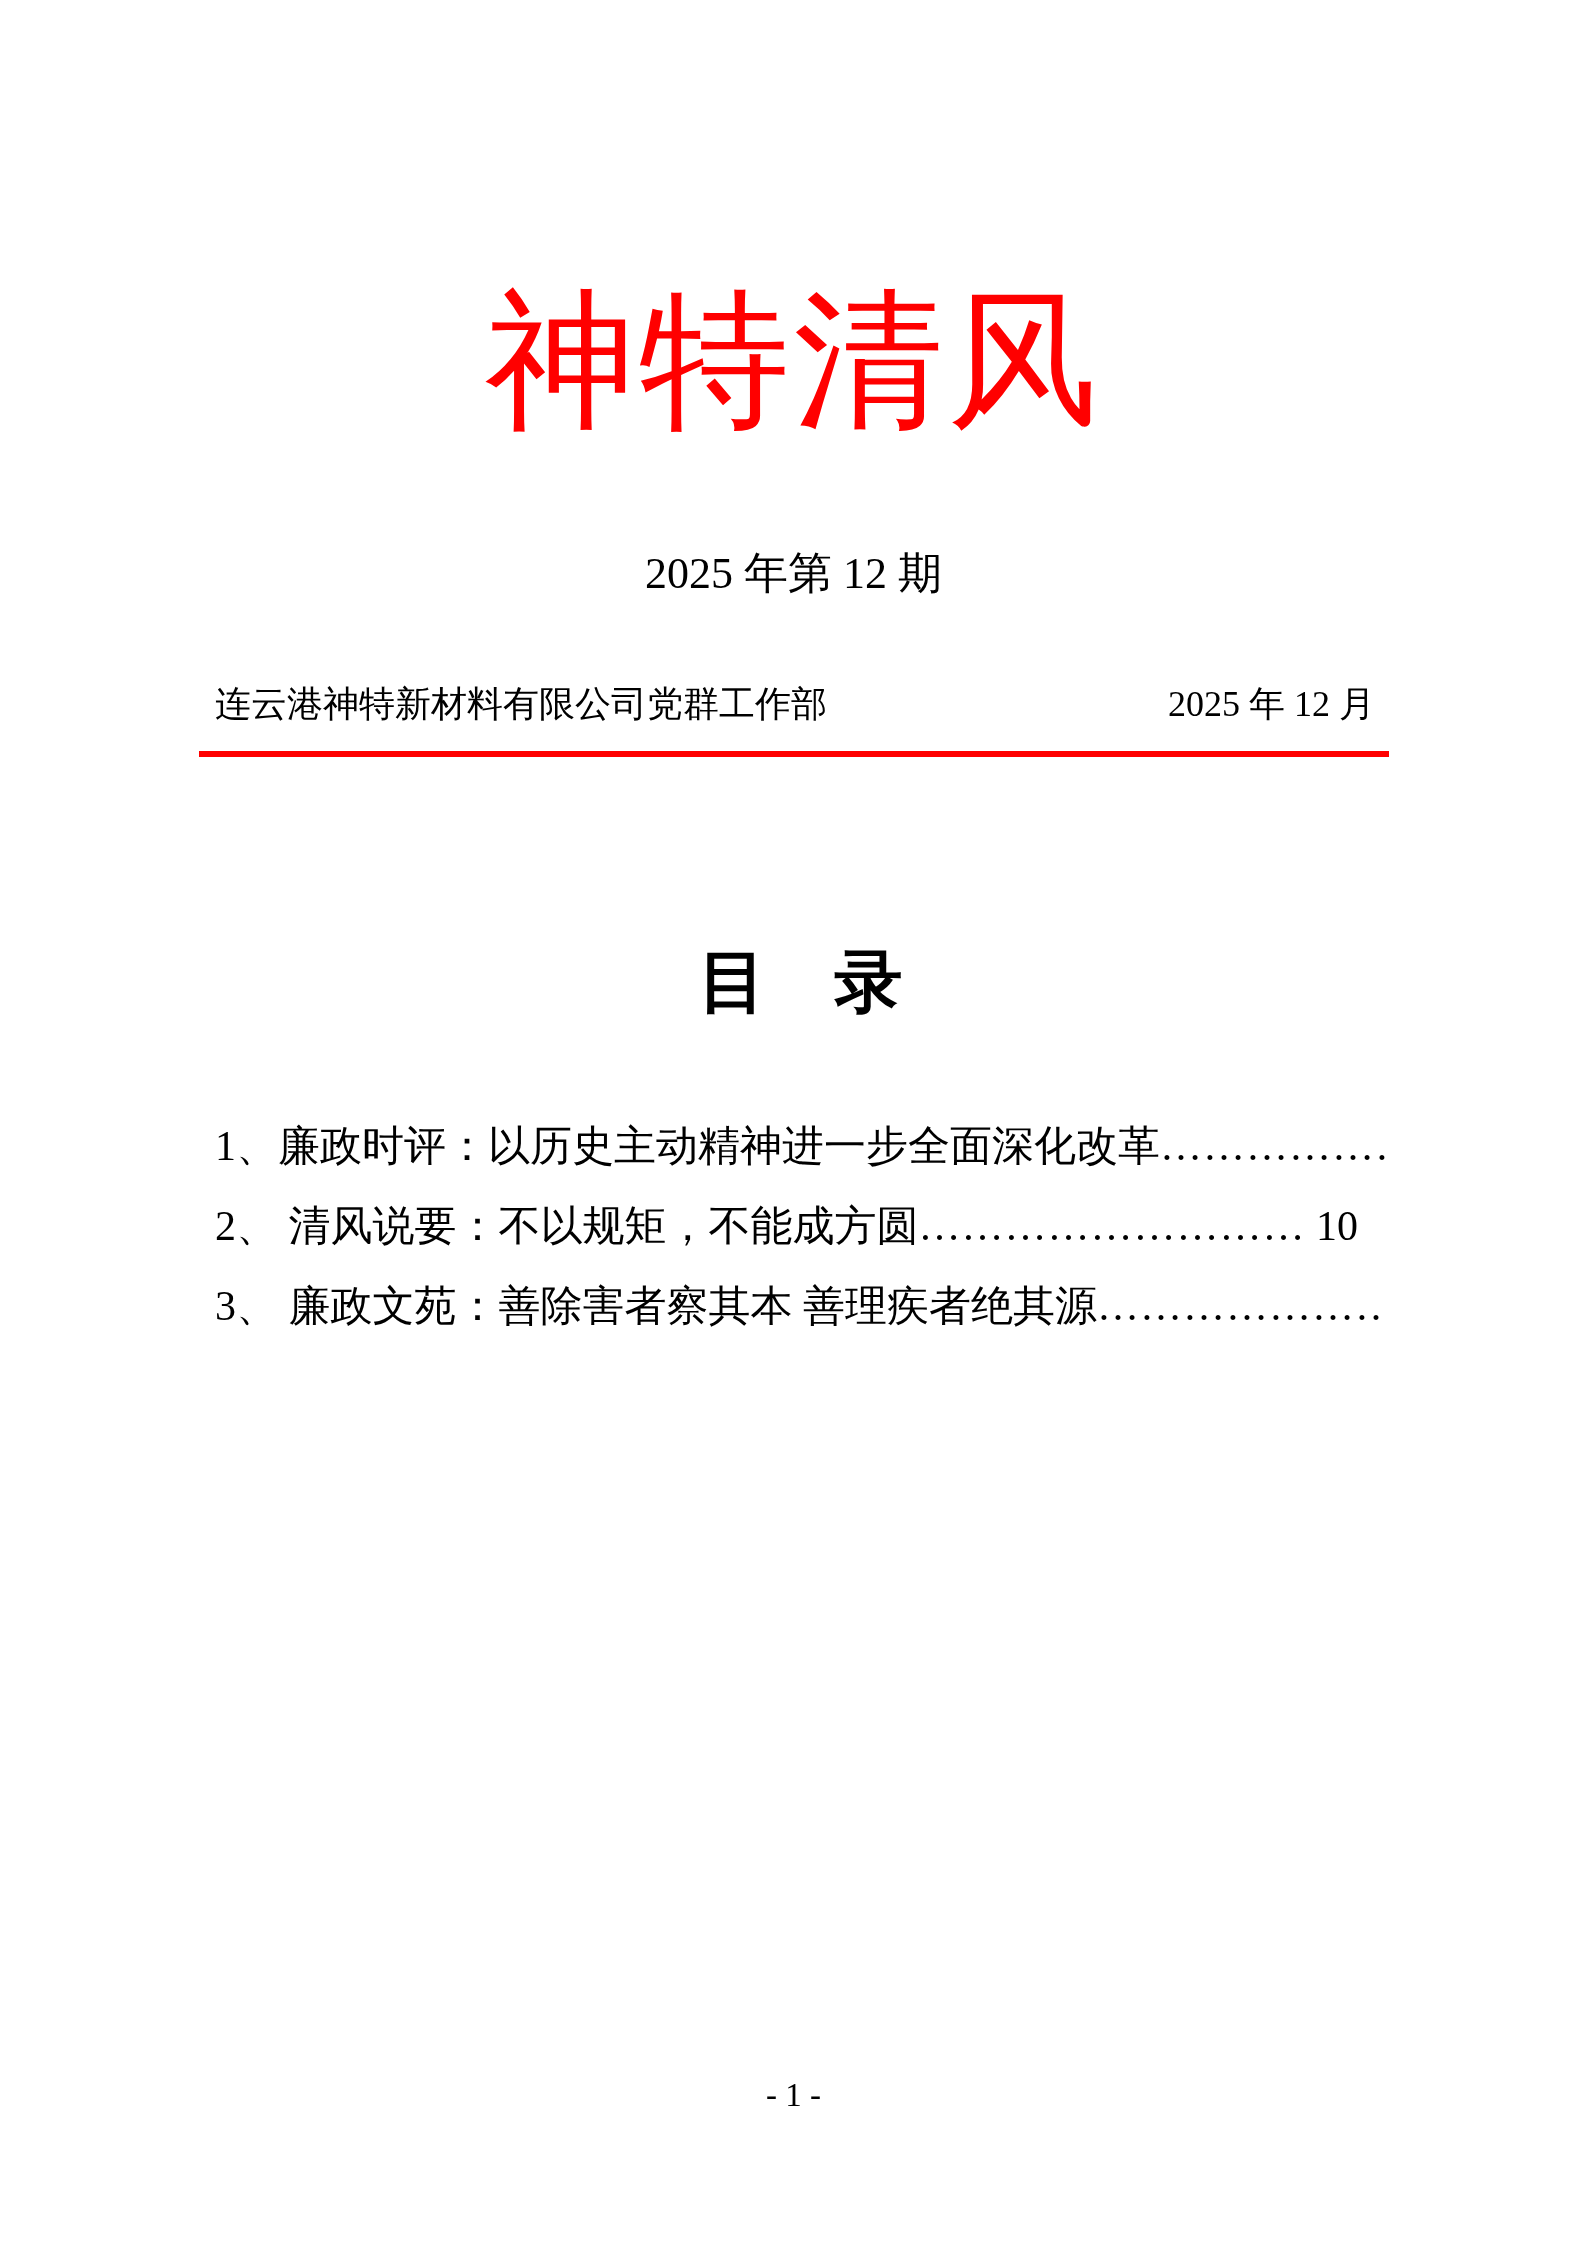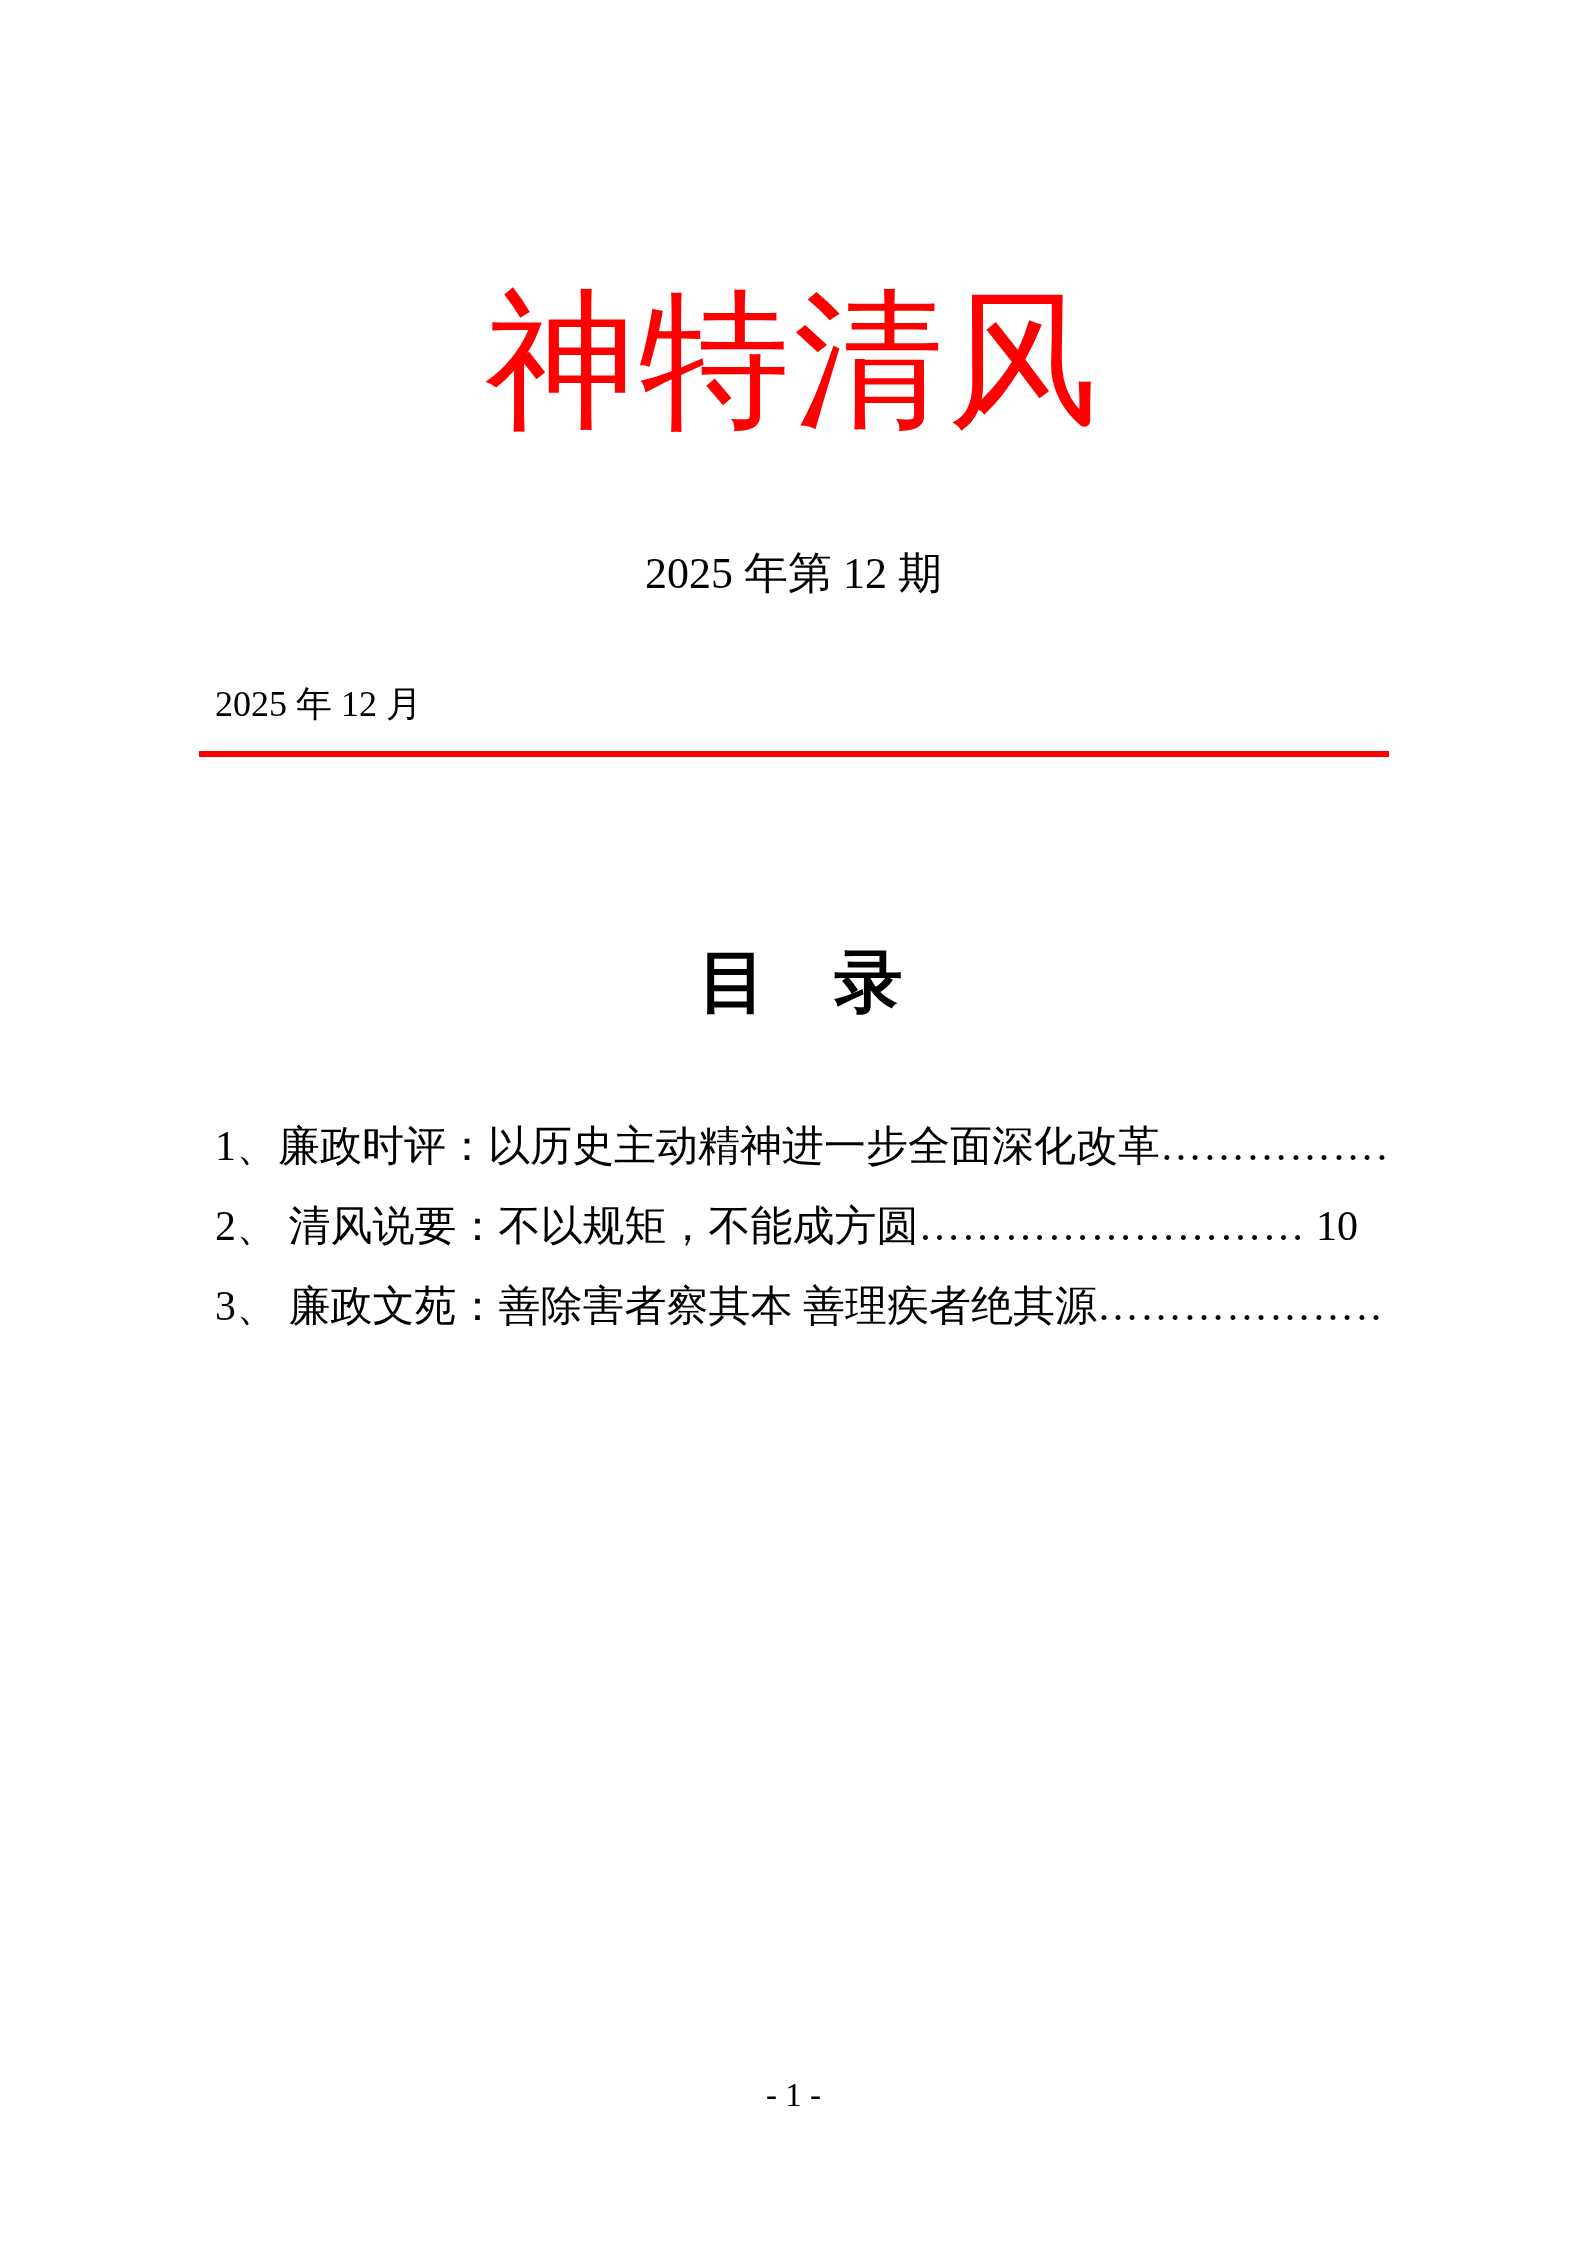--- a/index.html
+++ b/index.html
@@ -108,20 +108,21 @@
 </head>
 <body>
 
 <div class="page">
 
   <div class="masthead-title">神特清风</div>
 
   <div class="issue-line">2025 年第 12 期</div>
 
   <div class="pub-row">
+    <span class="publisher">连云港神特新材料有限公司党群工作部</span>
     <span class="issue-date">2025 年 12 月</span>
   </div>
 
   <div class="red-rule"></div>
 
   <div class="toc-heading">目　录</div>
 
   <div class="toc">
     <div class="toc-row"><span>1、廉政时评：以历史主动精神进一步全面深化改革</span><span class="toc-leader">………………</span></div>
     <div class="toc-row"><span>2、 清风说要：不以规矩，不能成方圆</span><span class="toc-leader">………………………</span><span> 10</span></div>

